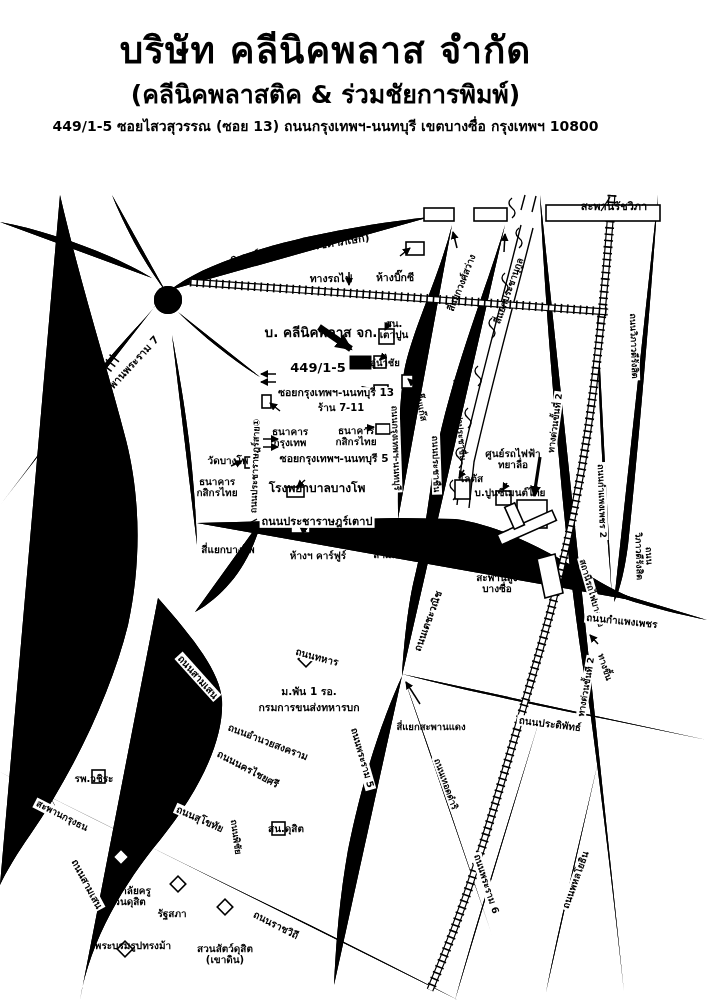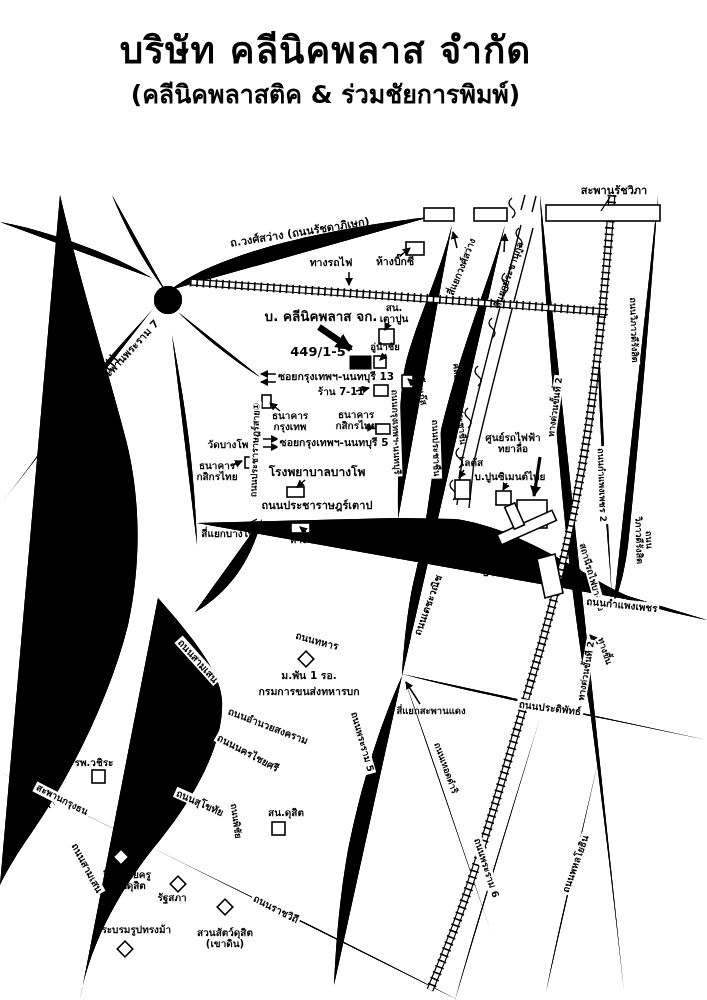--- a/index.html
+++ b/index.html
@@ -20,33 +20,34 @@
   .rail-b{fill:none;stroke:#fff;stroke-width:4.6px;}
   .rail-c{fill:none;stroke:#000;stroke-width:9px;stroke-dasharray:1.6 4.8;}
   .hatch{fill:none;stroke:#000;stroke-width:12px;stroke-dasharray:1.5 4.5;}
   .canal{fill:none;stroke:#000;stroke-width:1.4px;}
   .bld{fill:#fff;stroke:#000;stroke-width:1.6px;}
   .bld-black{fill:#000;stroke:#000;}
   .arr{fill:none;stroke:#000;stroke-width:1.5px;}
   .arr-mid{fill:none;stroke:#000;stroke-width:3.2px;}
   .arr-big{fill:none;stroke:#000;stroke-width:6.5px;}
   .line{fill:none;stroke:#000;stroke-width:1.3px;}
-  #map-labels{position:absolute;left:0;top:0;width:707px;height:756px;pointer-events:none;}
+  #map-labels{position:absolute;left:0;top:16px;width:707px;height:756px;pointer-events:none;}
   .ml{position:absolute;white-space:pre-line;text-align:center;font-weight:bold;
       line-height:1.12;transform-origin:center;}
   .ml.bg{background:#fff;padding:0 2px;}
 </style>
 </head>
 <body>
 
 <div id="page">
 
   <div id="hdr">
     <div class="t1">บริษัท คลีนิคพลาส จำกัด</div>
     <div class="t2">(คลีนิคพลาสติค &amp; ร่วมชัยการพิมพ์)</div>
+    <div class="t3">449/1-5 ซอยไสวสุวรรณ (ซอย 13) ถนนกรุงเทพฯ-นนทบุรี เขตบางซื่อ กรุงเทพฯ 10800</div>
   </div>
 
   <svg width="707" height="1000" viewBox="0 0 707 1000">
     <defs>
       <path id="river" d="M60,195 C82,290 108,370 126,440 C140,495 142,560 128,625 C112,690 75,770 30,835 C18,852 6,872 0,885"></path>
       <path id="rA" d="M112,195 C128,235 148,268 166,292"></path>
       <path id="rB" d="M166,292 C150,315 128,335 106,362 C80,395 40,455 0,505"></path>
       <path id="rC" d="M0,222 C55,232 120,258 152,278"></path>
       <path id="rD" d="M178,312 C205,338 235,362 260,377"></path>
       <path id="rE" d="M170,290 C220,252 330,228 430,217"></path>

